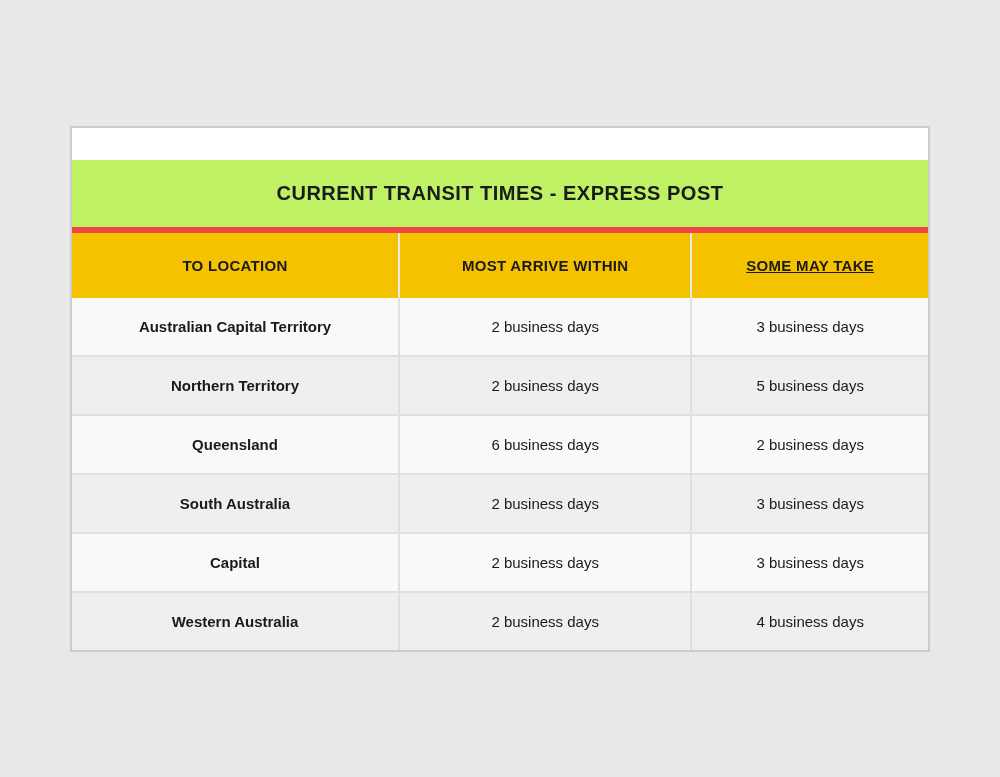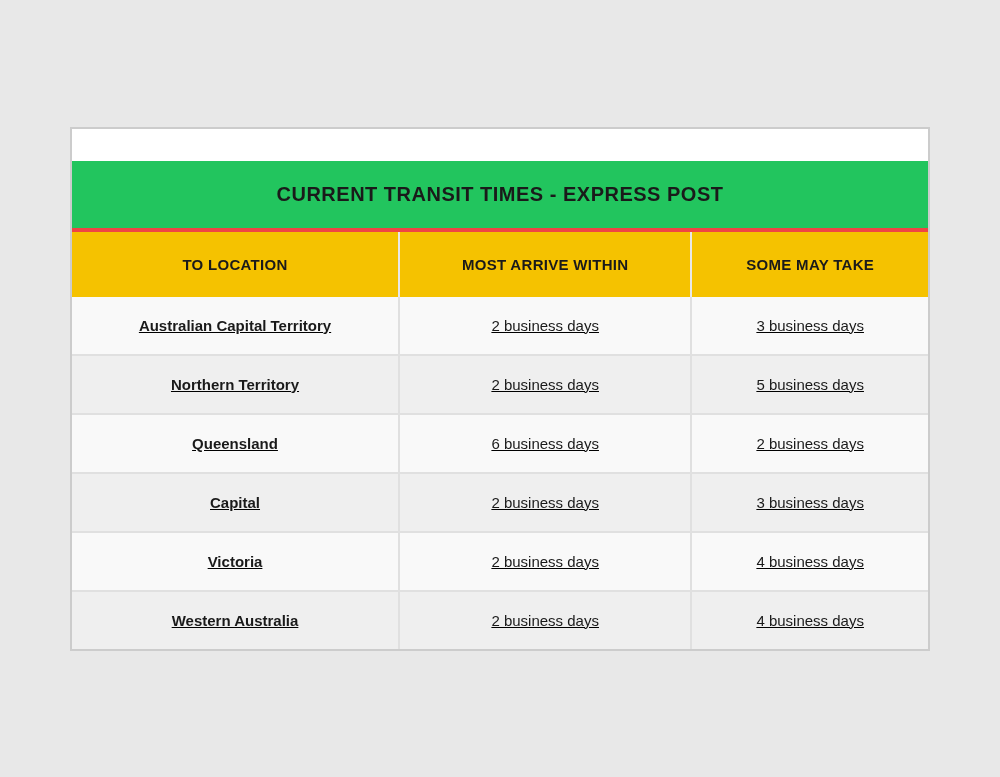--- a/index.html
+++ b/index.html
@@ -25,22 +25,22 @@
       overflow: hidden;
     }
 
     .table-title {
       text-align: center;
       padding: 22px 20px;
       font-size: 20px;
       font-weight: 900;
       color: #1a1a1a;
       letter-spacing: 0.5px;
-      background: #22c55e;
-      border-bottom: 4px solid #ef4444;
+      background: #bef264;
+      border-bottom: 6px solid #ef4444;
       margin-top: 32px;
     }
 
     table {
       width: 100%;
       border-collapse: collapse;
     }
 
     thead tr {
       background-color: #f5c200;
@@ -51,29 +51,29 @@
       font-size: 15px;
       font-weight: 900;
       color: #1a1a1a;
       text-align: center;
       letter-spacing: 0.3px;
       border-right: 2px solid #e8e8e8;
     }
 
     thead th:last-child {
       border-right: none;
+      text-decoration: underline;
     }
 
     thead th:first-child {
       text-align: center;
     }
 
     tbody tr {
       border-bottom: 2px solid #e0e0e0;
-      text-decoration: underline;
     }
 
     tbody tr:nth-child(odd) {
       background-color: #f9f9f9;
     }
 
     tbody tr:nth-child(even) {
       background-color: #efefef;
     }
 
@@ -122,28 +122,28 @@
           <td>Northern Territory</td>
           <td>2 business days</td>
           <td>5 business days</td>
         </tr>
         <tr>
           <td>Queensland</td>
           <td>6 business days</td>
           <td>2 business days</td>
         </tr>
         <tr>
-          <td>Capital</td>
+          <td>South Australia</td>
           <td>2 business days</td>
           <td>3 business days</td>
         </tr>
         <tr>
-          <td>Victoria</td>
+          <td>Capital</td>
           <td>2 business days</td>
-          <td>4 business days</td>
+          <td>3 business days</td>
         </tr>
         <tr>
           <td>Western Australia</td>
           <td>2 business days</td>
           <td>4 business days</td>
         </tr>
       </tbody>
   </table>
 </div>
 

